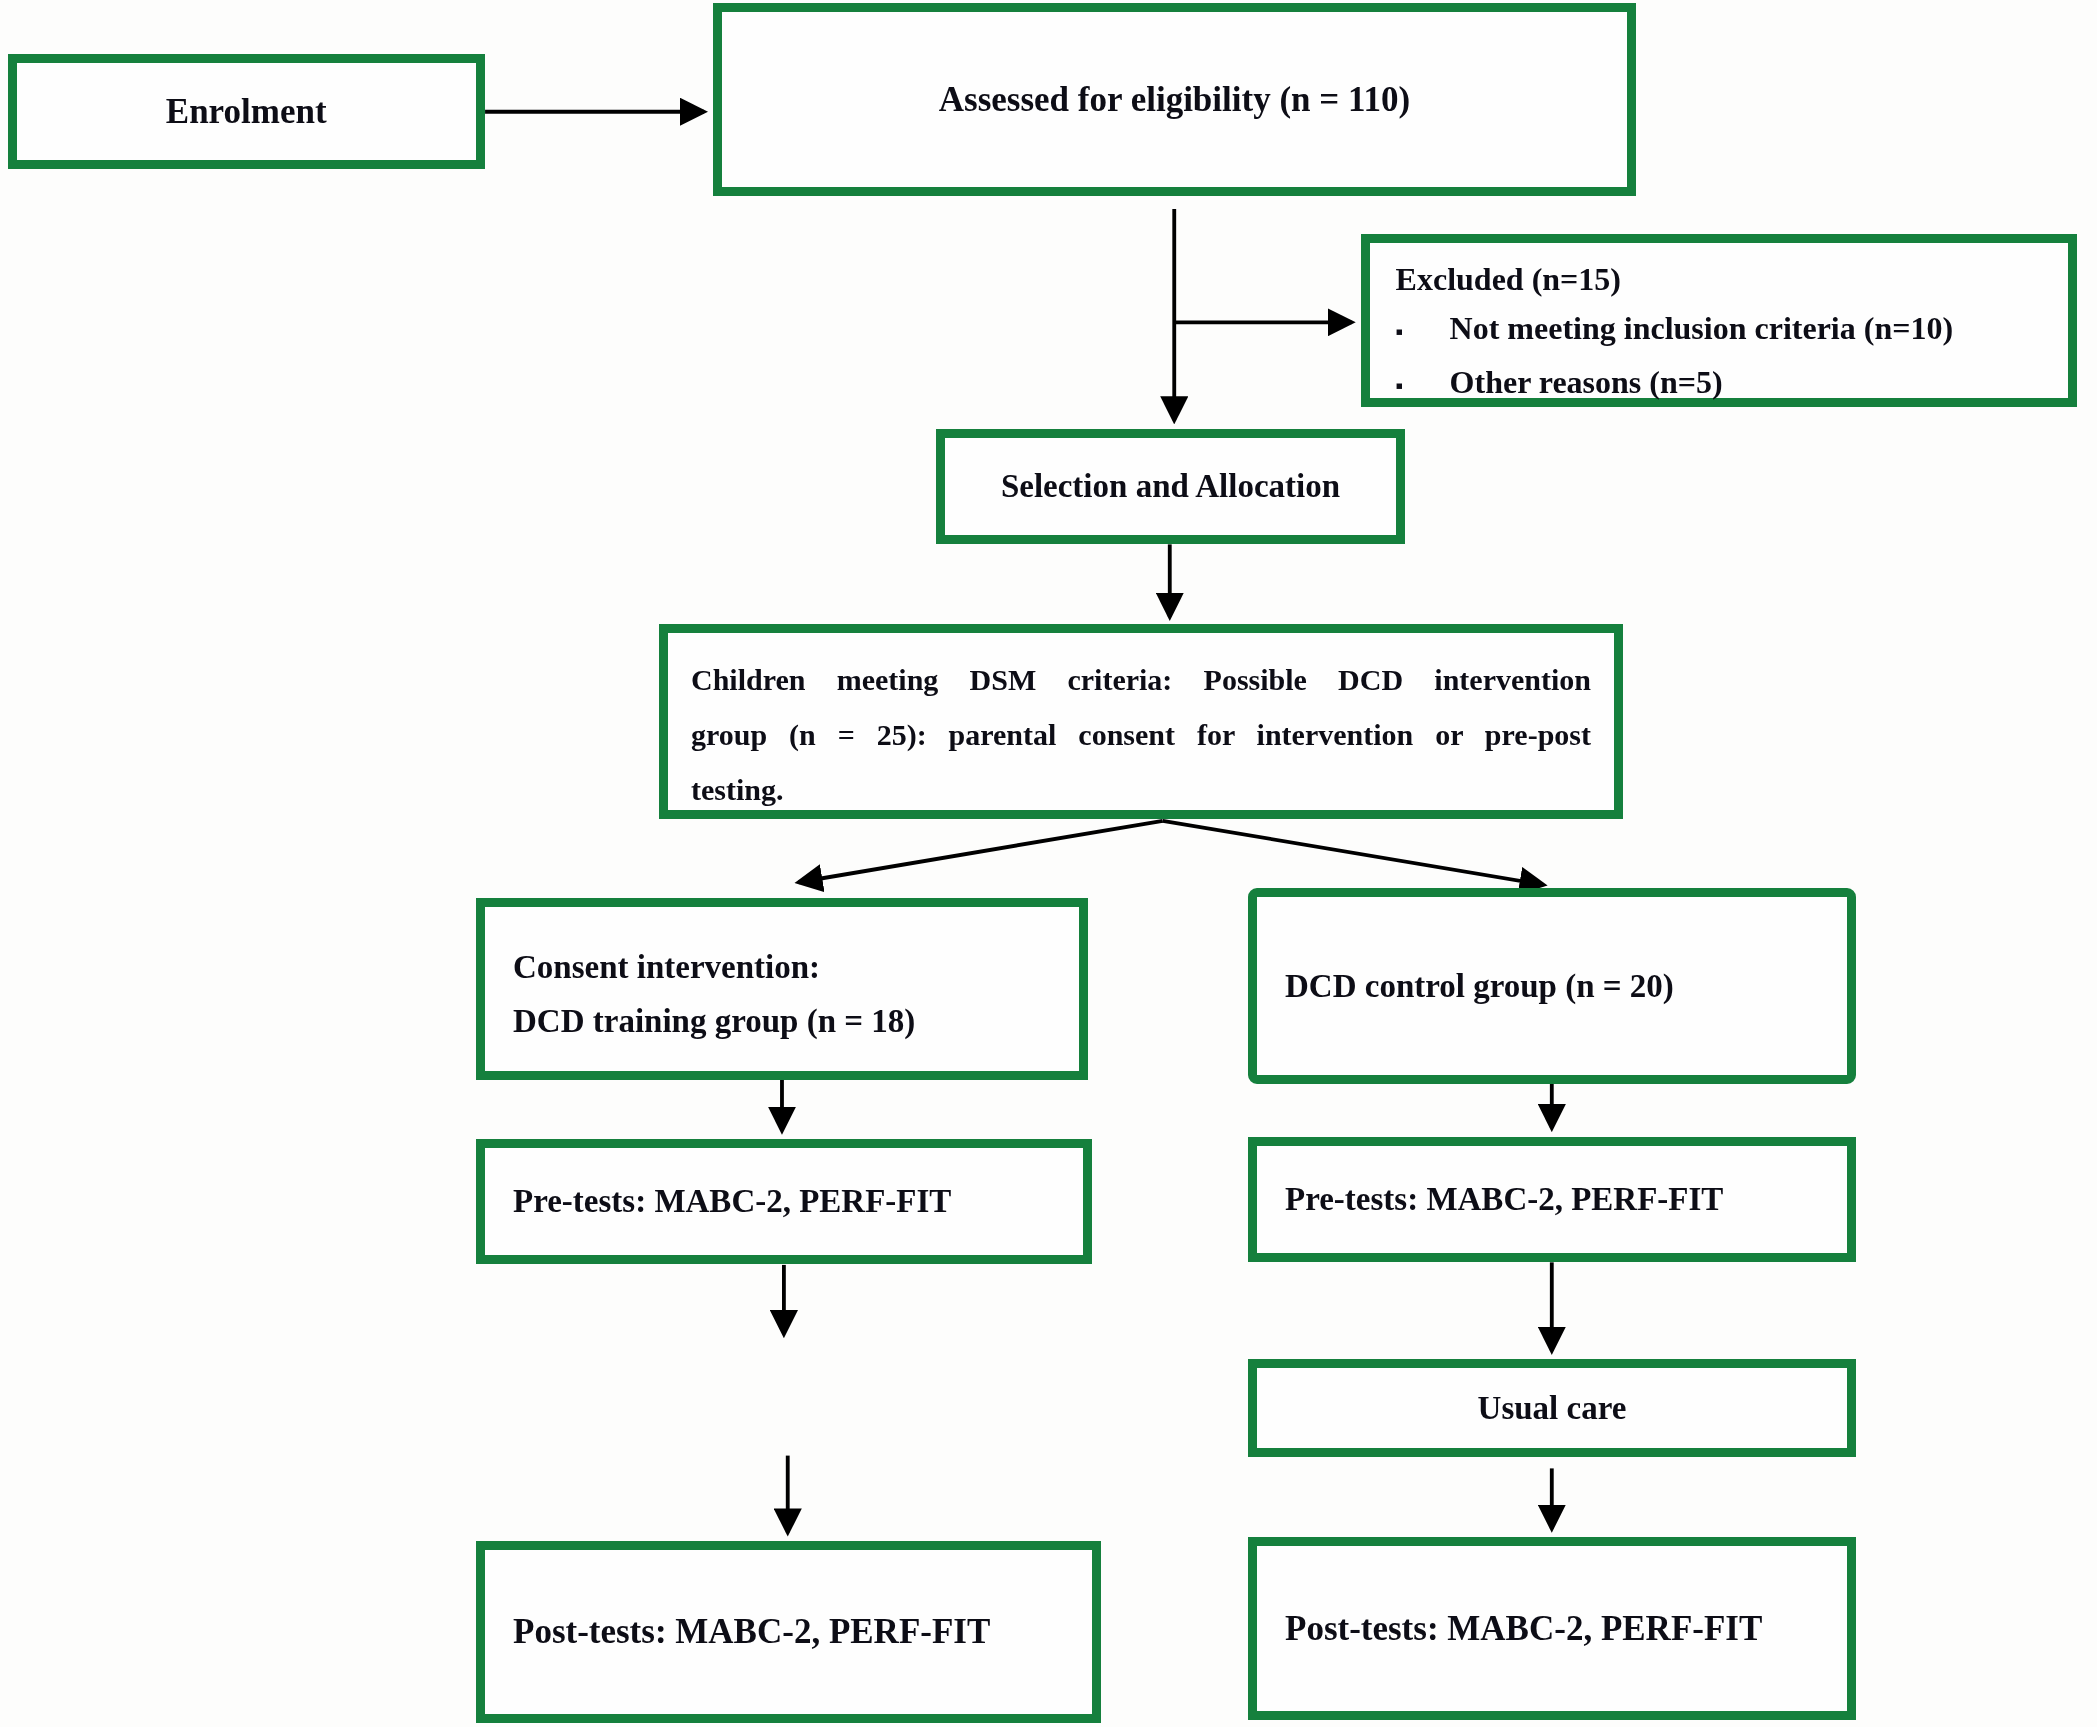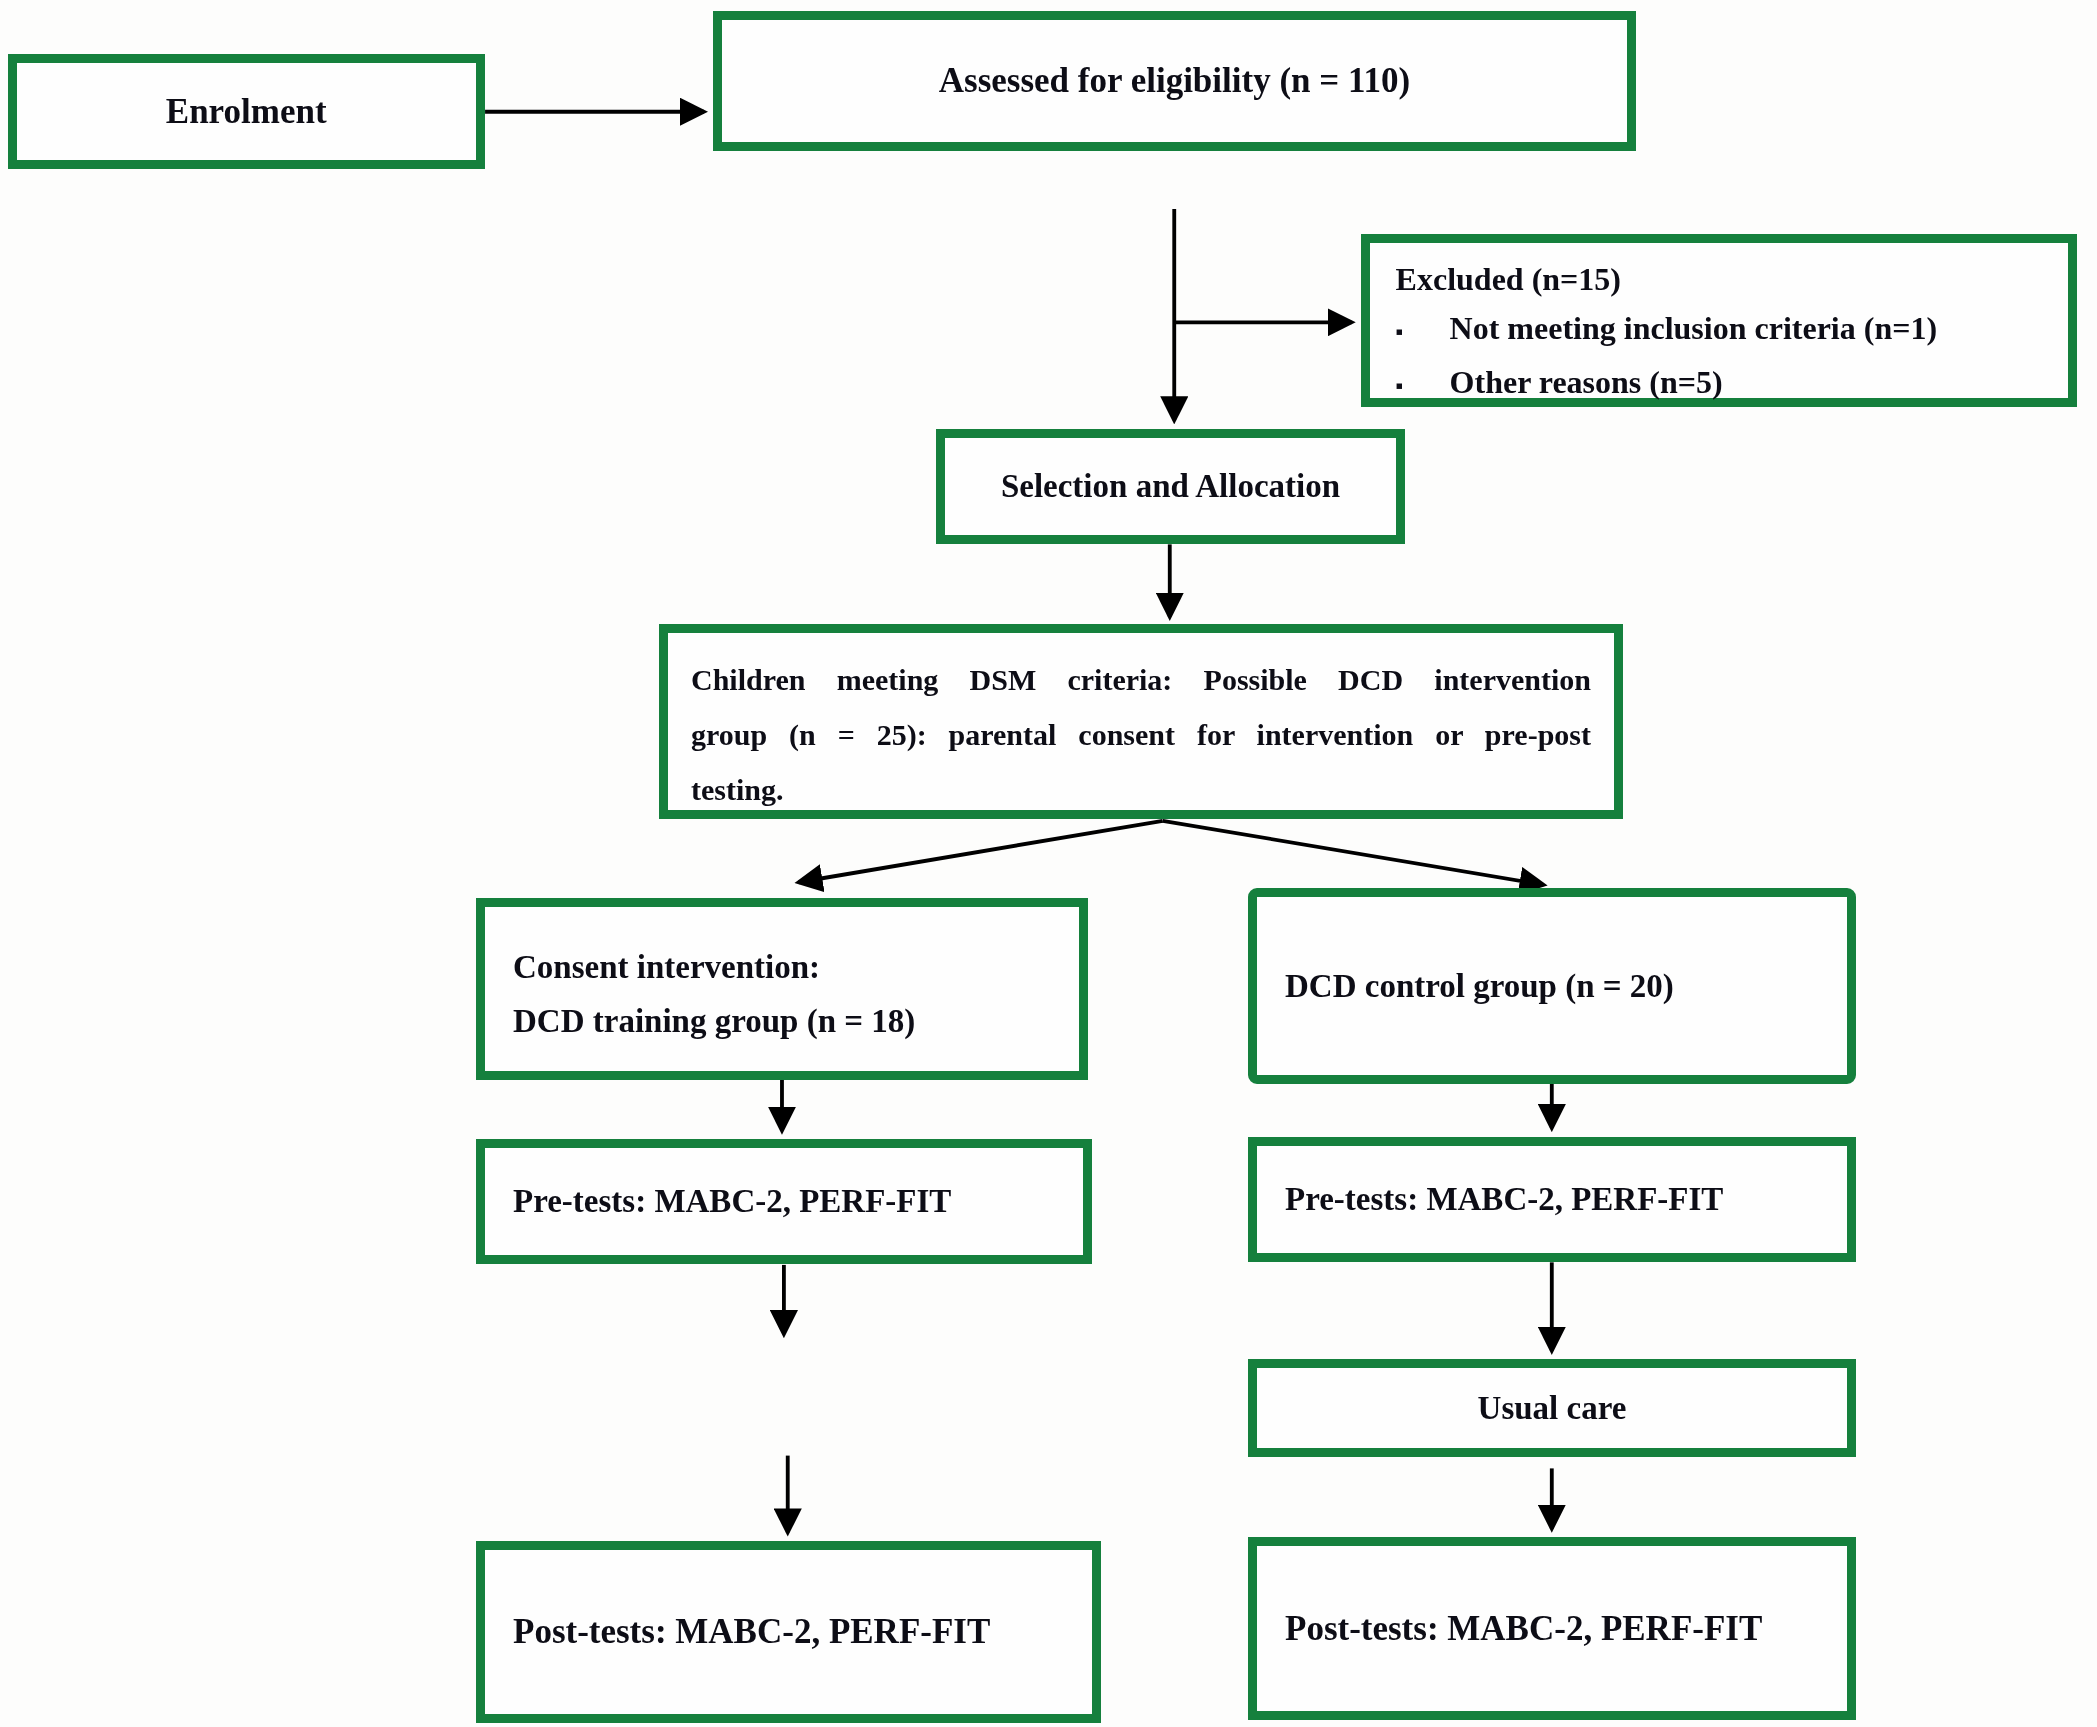--- a/index.html
+++ b/index.html
@@ -27,21 +27,21 @@
   }
   .center-both {
     display:flex; align-items:center; justify-content:center;
     text-align:center;
   }
   .v-center { display:flex; align-items:center; }
   .fs54 { font-size:35px; }
   .fs52 { font-size:33px; }
   
   .node-enrolment    { left:7.7px;   top:54px;   width:477px;  height:115px; }
-  .node-assessed     { left:713px; top:11px;   width:923px; height:140px; }
+  .node-assessed     { left:713px; top:3px;   width:923px; height:193px; }
   .node-excluded     { left:1361px; top:234px;  width:716px; height:173px; padding:12.8px 15.4px 0 25.6px; }
   .node-selection    { left:936px; top:429px;  width:469px;  height:115px;align-items:center; }
   .node-dsm          { left:659px; top:624px;  width:964px; height:195px; padding:19px 23px 0 23px; }
   .node-consent      { left:476px;  top:886px; width:612px;  height:182px; padding:33px 19px 0 28px; line-height:54px;margin-top:12px; }
   .node-control      { left:1248px; top:888px; width:608px;  height:196px; padding-left:28px;border-radius:9px; }
   .node-pretests-l   { left:476px;  top:1139px; width:616px;  height:125px; padding-left:28px; }
   .node-pretests-r   { left:1248px; top:1137px; width:608px;  height:125px; padding-left:28px; }
   .node-training     { left:488px;  top:1343px; width:600px;  height:113px; }
   .node-usual        { left:1248px; top:1359px; width:608px;  height:98px;align-items:center; }
   .node-posttests-l  { left:476px;  top:1541px; width:625px;  height:182px; padding-left:28px; }
@@ -83,21 +83,21 @@
   </div>
 
   <div class="box center-both fs54 node-assessed">
     <span>Assessed for eligibility (n = 110)</span>
   </div>
 
   <div class="box node-excluded">
     <div class="excluded-title">Excluded (n=15)</div>
     <div class="bullet-row">
       <span class="bullet-glyph">▪</span>
-      <span>Not meeting inclusion criteria (n=1)</span>
+      <span>Not meeting inclusion criteria (n=10)</span>
     </div>
     <div class="bullet-row">
       <span class="bullet-glyph">▪</span>
       <span>Other reasons (n=5)</span>
     </div>
   </div>
 
   <div class="box center-both fs52 node-selection">
     <span>Selection and Allocation</span>
   </div>

